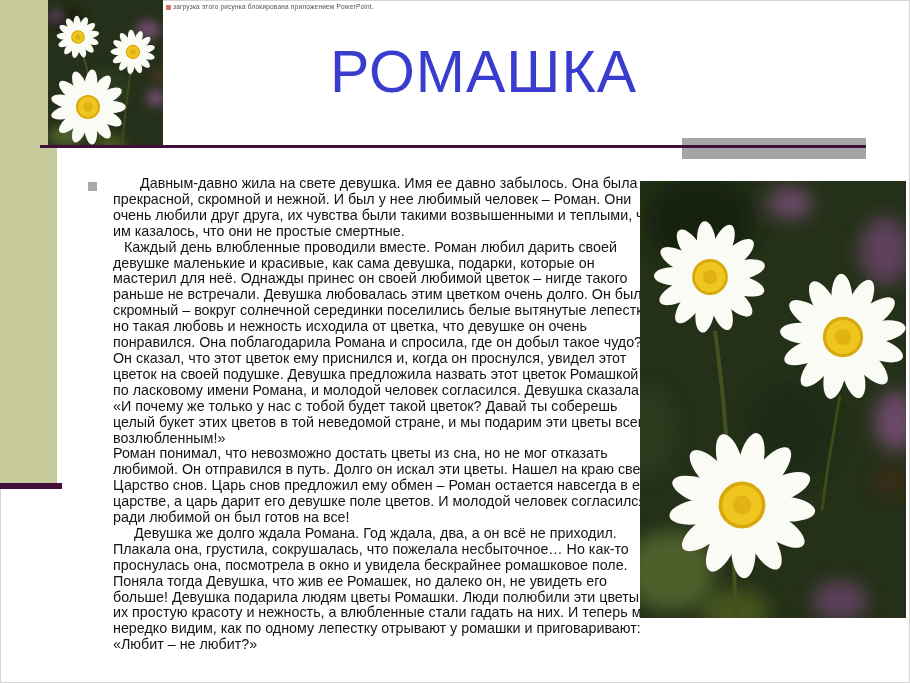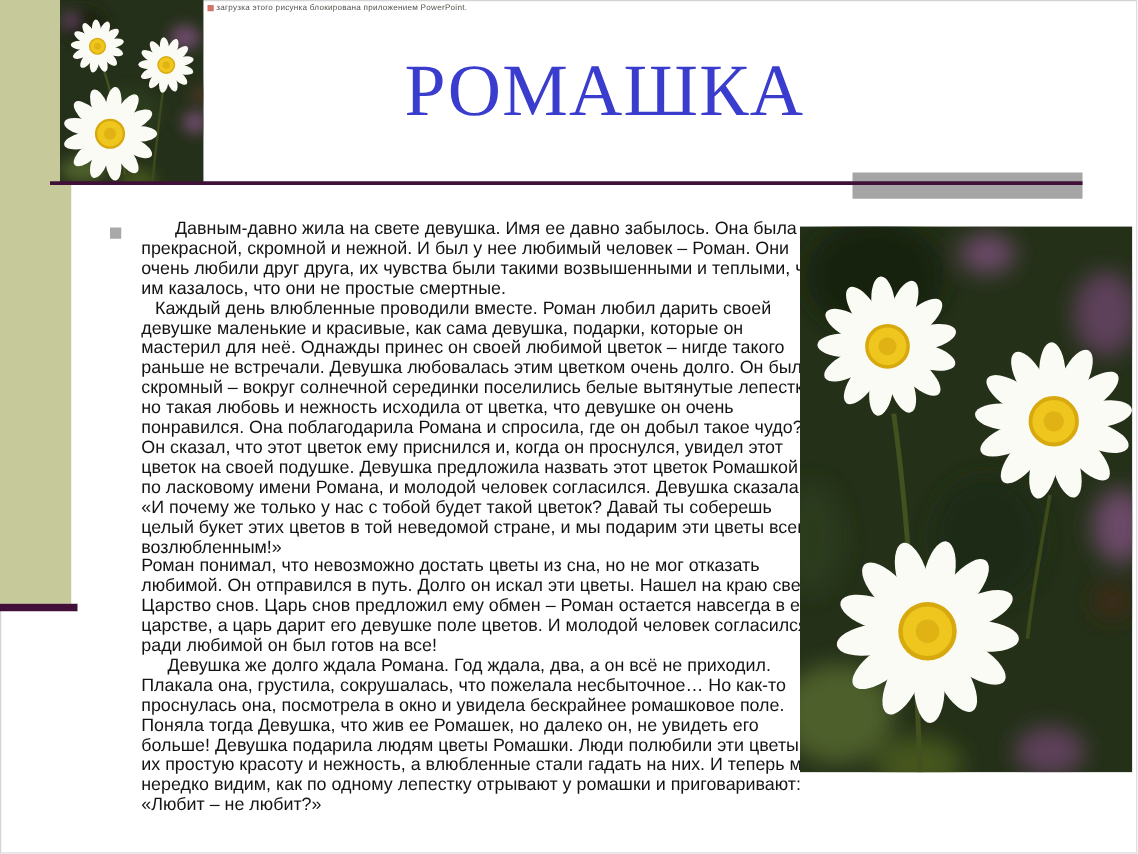--- a/index.html
+++ b/index.html
@@ -17,21 +17,21 @@
   .blocked-notice{
     position:absolute;left:166px;top:3px;font-size:6.5px;letter-spacing:.2px;
     color:var(--notice_gray);white-space:nowrap;z-index:3;
   }
   .blocked-image-glyph{
     display:inline-block;width:5px;height:5px;margin-right:2px;
     background:#c0392b;vertical-align:middle;opacity:.7;
   }
   .page-title{
     position:absolute;left:57px;right:0;top:40px;text-align:center;
-    font-family:Liberation Serif, serif;font-size:59px;line-height:1.1;
+    font-family:Liberation Sans, sans-serif;font-size:59px;line-height:1.1;
     color:var(--title_blue);letter-spacing:1px;z-index:1;
   }
   .gray-bar{position:absolute;left:682px;top:138px;width:184px;height:21px;background:var(--gray_bar);z-index:2;}
   .title-rule{position:absolute;left:40px;top:145px;width:826px;height:3px;background:var(--accent_line);z-index:4;}
   .bullet-marker{position:absolute;left:88px;top:182px;width:9px;height:9px;background:var(--bullet_gray);}
   .story{
     position:absolute;left:113px;top:176px;width:545px;
     font-size:14.3px;line-height:15.9px;
   }
   .para{margin:0;}

